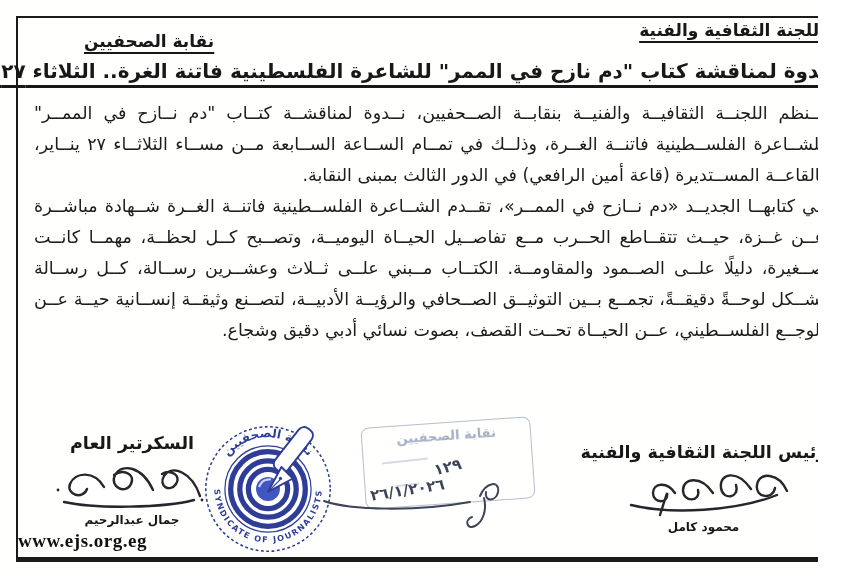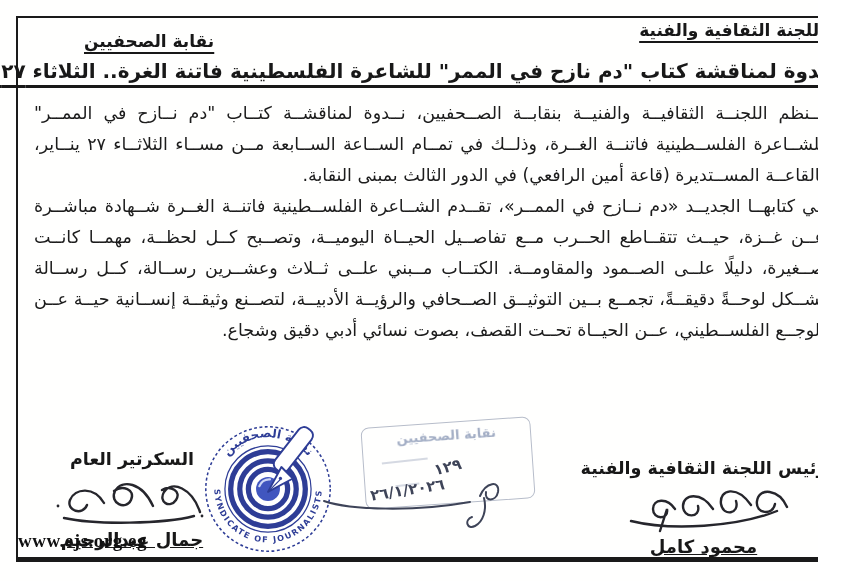--- a/index.html
+++ b/index.html
@@ -48,23 +48,23 @@
     top: 80px; left: 16px; right: 16px;
     direction: rtl;
     text-align: justify;
     text-align-last: right;
     font-weight: normal;
     font-size: 17.5px;
     line-height: 31px;
     color: #1c1c1c;
   }
   .bodytext p { margin: 0; }
-  .sig { position: absolute; text-align: center; font-weight: bold; direction: rtl; margin-top: 16px; }
+  .sig { position: absolute; text-align: center; font-weight: bold; direction: rtl; }
   .sig .role { font-size: 17.5px; white-space: nowrap; }
-  .sig .name { font-size: 18px; white-space: nowrap; margin-top: 1px; text-decoration: underline; }
+  .sig .name { font-size: 12px; white-space: nowrap; margin-top: 1px; }
   .sig svg { display: block; margin: 3px auto 0; }
   .sig-left  { left: 24px;  top: 415px; width: 180px; }
   .sig-right { right: 10px; top: 424px; width: 255px; }
 
   .stamp-round { position: absolute; left: 183px; top: 404px; }
 
   .receipt {
     position: absolute;
     left: 345px; top: 404px;
     width: 170px; height: 82px;

